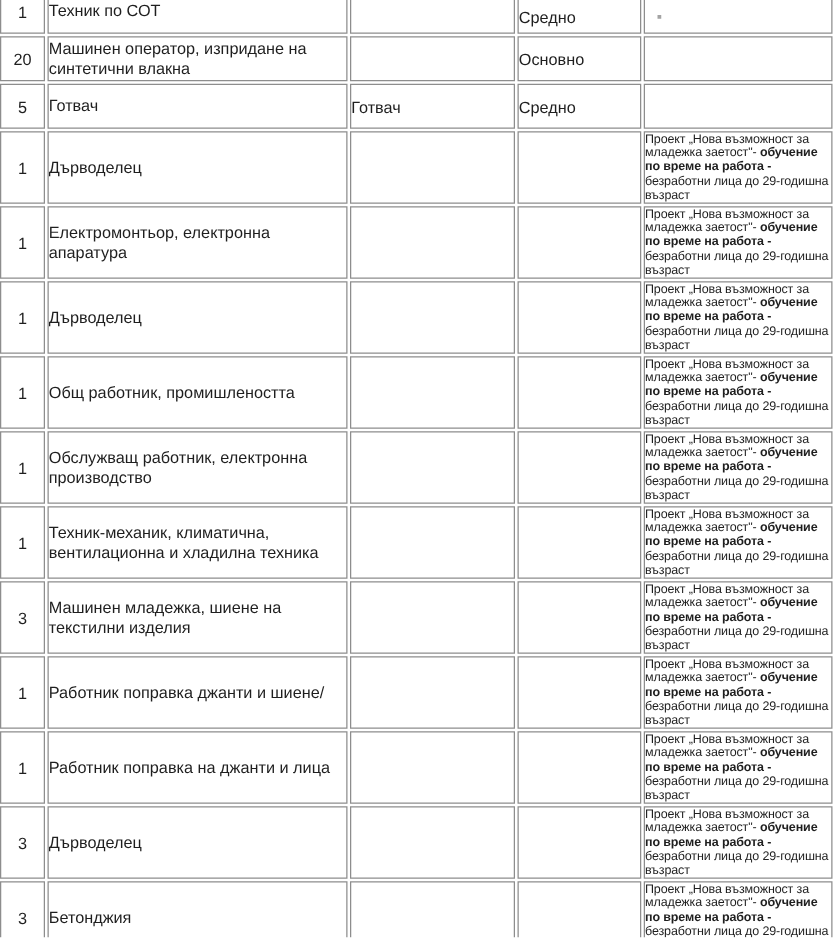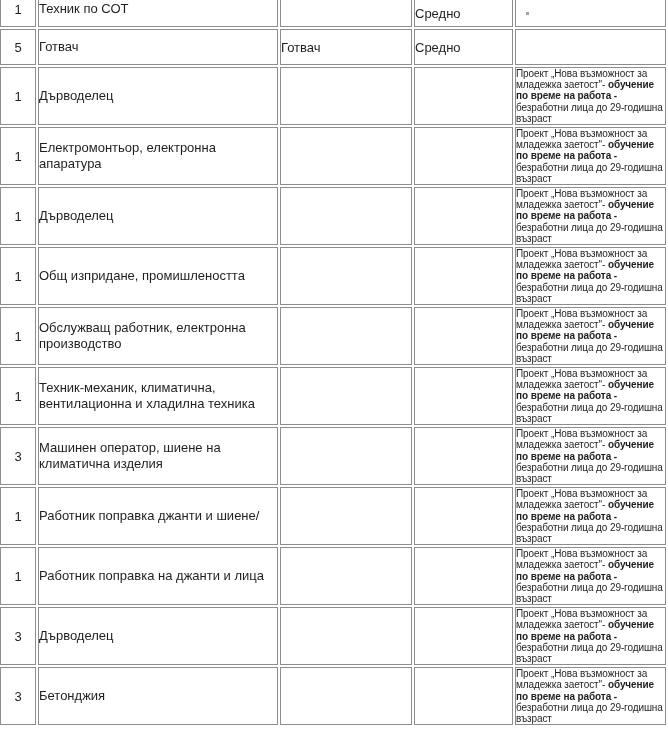--- a/index.html
+++ b/index.html
@@ -63,20 +63,27 @@
 
     <tbody>
         <tr class="sm r1">
       <td class="c1">1</td>
       <td class="c2">Техник по СОТ</td>
       <td class="c3"></td>
       <td class="c4">Средно</td>
       <td class="c5"><span class="stray"></span></td>
     </tr>
 
+    <tr class="sm">
+      <td class="c1">20</td>
+      <td class="c2">Машинен оператор, изпридане на синтетични влакна</td>
+      <td class="c3"></td>
+      <td class="c4">Основно</td>
+      <td class="c5"></td>
+    </tr>
 
     <tr class="sm">
       <td class="c1">5</td>
       <td class="c2">Готвач</td>
       <td class="c3">Готвач</td>
       <td class="c4">Средно</td>
       <td class="c5"></td>
     </tr>
 
     <tr class="lg">
@@ -98,21 +105,21 @@
     <tr class="lg">
       <td class="c1">1</td>
       <td class="c2">Дърводелец</td>
       <td class="c3"></td>
       <td class="c4"></td>
       <td class="c5"><span>Проект „Нова възможност за младежка заетост"- </span><span class="b">обучение по време на работа - </span><span>безработни лица до 29-годишна възраст</span></td>
     </tr>
 
     <tr class="lg">
       <td class="c1">1</td>
-      <td class="c2">Общ изпридане, промишлеността</td>
+      <td class="c2">Общ работник, промишлеността</td>
       <td class="c3"></td>
       <td class="c4"></td>
       <td class="c5"><span>Проект „Нова възможност за младежка заетост"- </span><span class="b">обучение по време на работа - </span><span>безработни лица до 29-годишна възраст</span></td>
     </tr>
 
     <tr class="lg">
       <td class="c1">1</td>
       <td class="c2">Обслужващ работник, електронна производство</td>
       <td class="c3"></td>
       <td class="c4"></td>
@@ -122,21 +129,21 @@
     <tr class="lg">
       <td class="c1">1</td>
       <td class="c2">Техник-механик, климатична, вентилационна и хладилна техника</td>
       <td class="c3"></td>
       <td class="c4"></td>
       <td class="c5"><span>Проект „Нова възможност за младежка заетост"- </span><span class="b">обучение по време на работа - </span><span>безработни лица до 29-годишна възраст</span></td>
     </tr>
 
     <tr class="lg">
       <td class="c1">3</td>
-      <td class="c2">Машинен оператор, шиене на климатична изделия</td>
+      <td class="c2">Машинен младежка, шиене на текстилни изделия</td>
       <td class="c3"></td>
       <td class="c4"></td>
       <td class="c5"><span>Проект „Нова възможност за младежка заетост"- </span><span class="b">обучение по време на работа - </span><span>безработни лица до 29-годишна възраст</span></td>
     </tr>
 
     <tr class="lg">
       <td class="c1">1</td>
       <td class="c2">Работник поправка джанти и шиене/</td>
       <td class="c3"></td>
       <td class="c4"></td>

